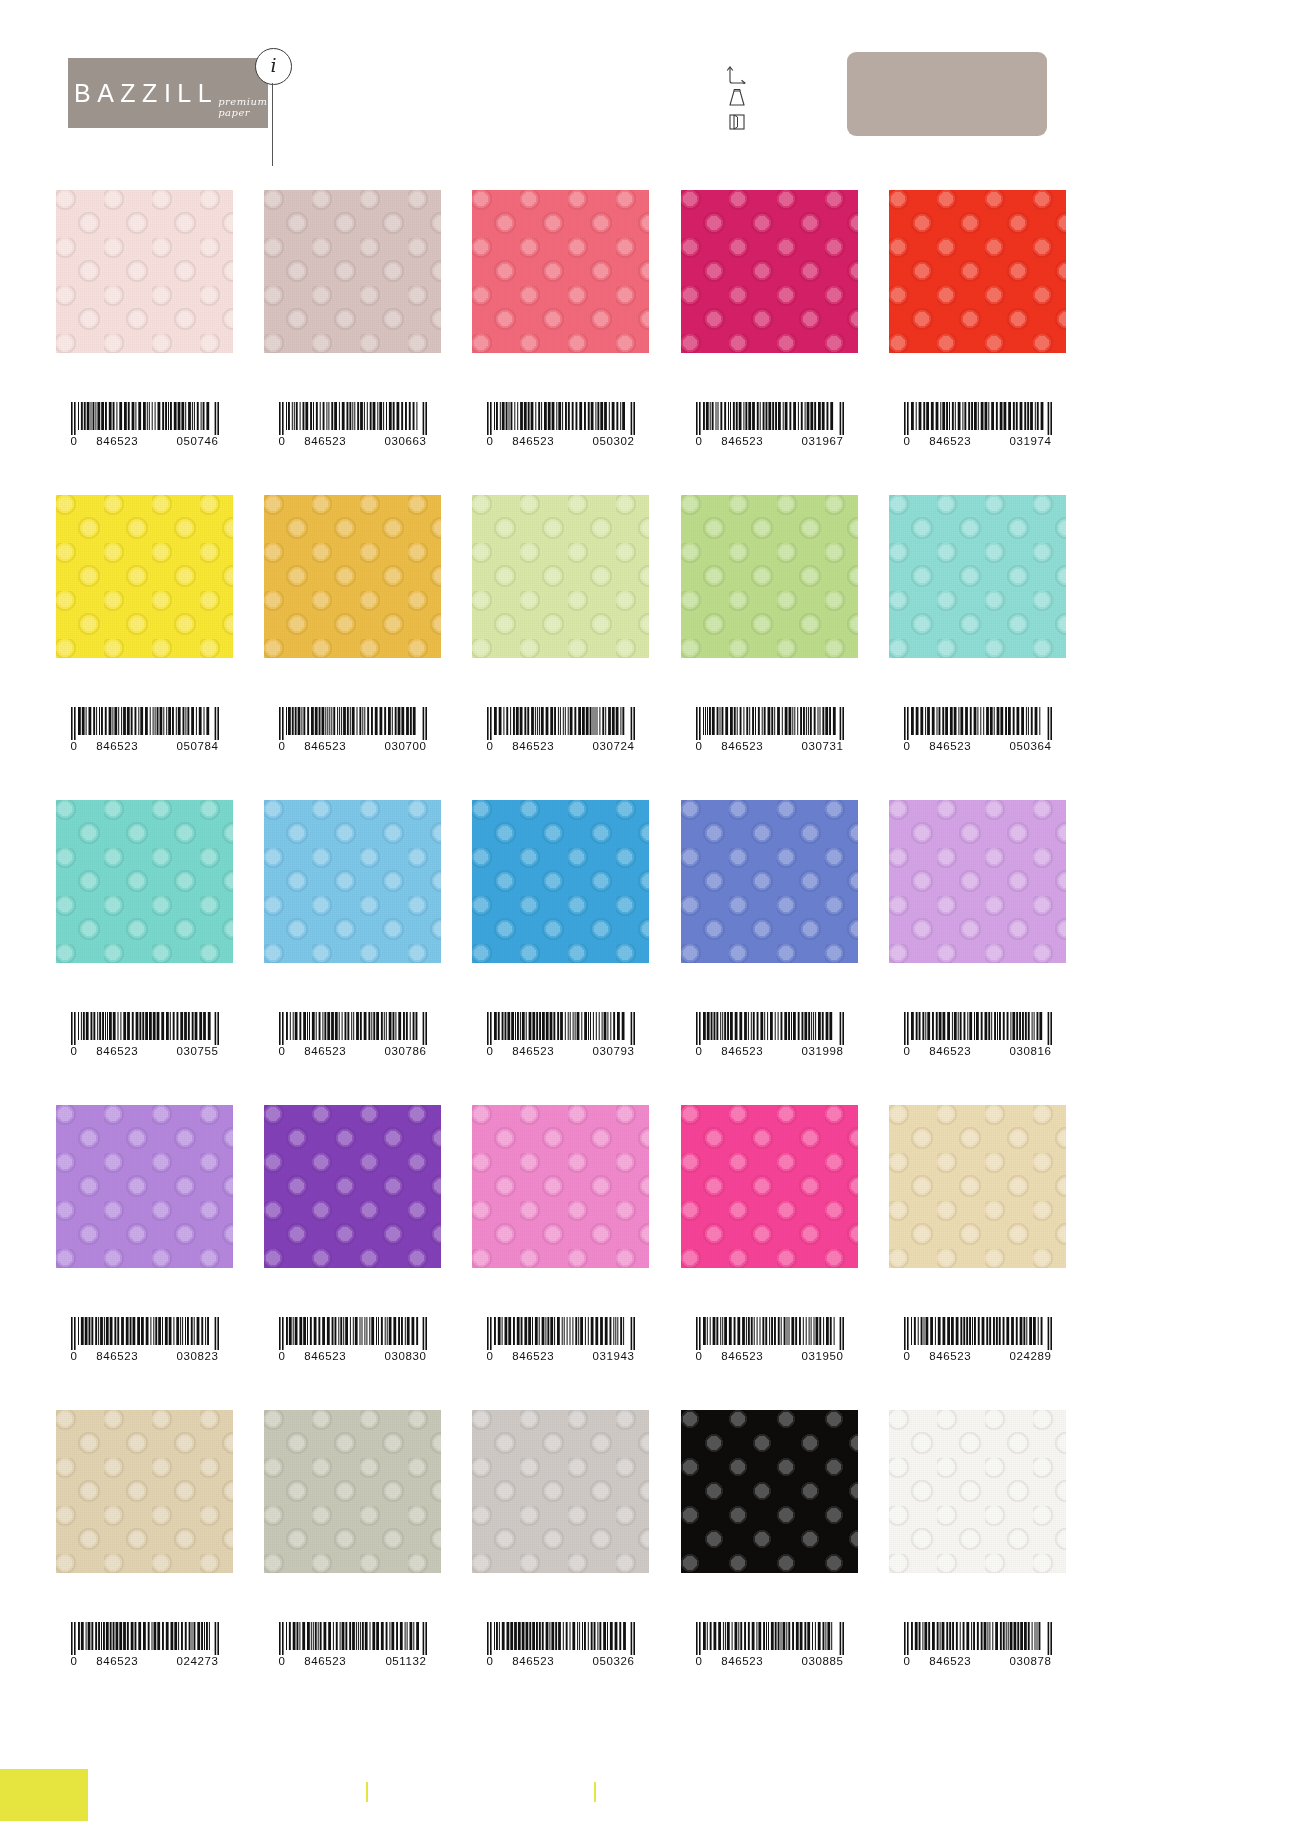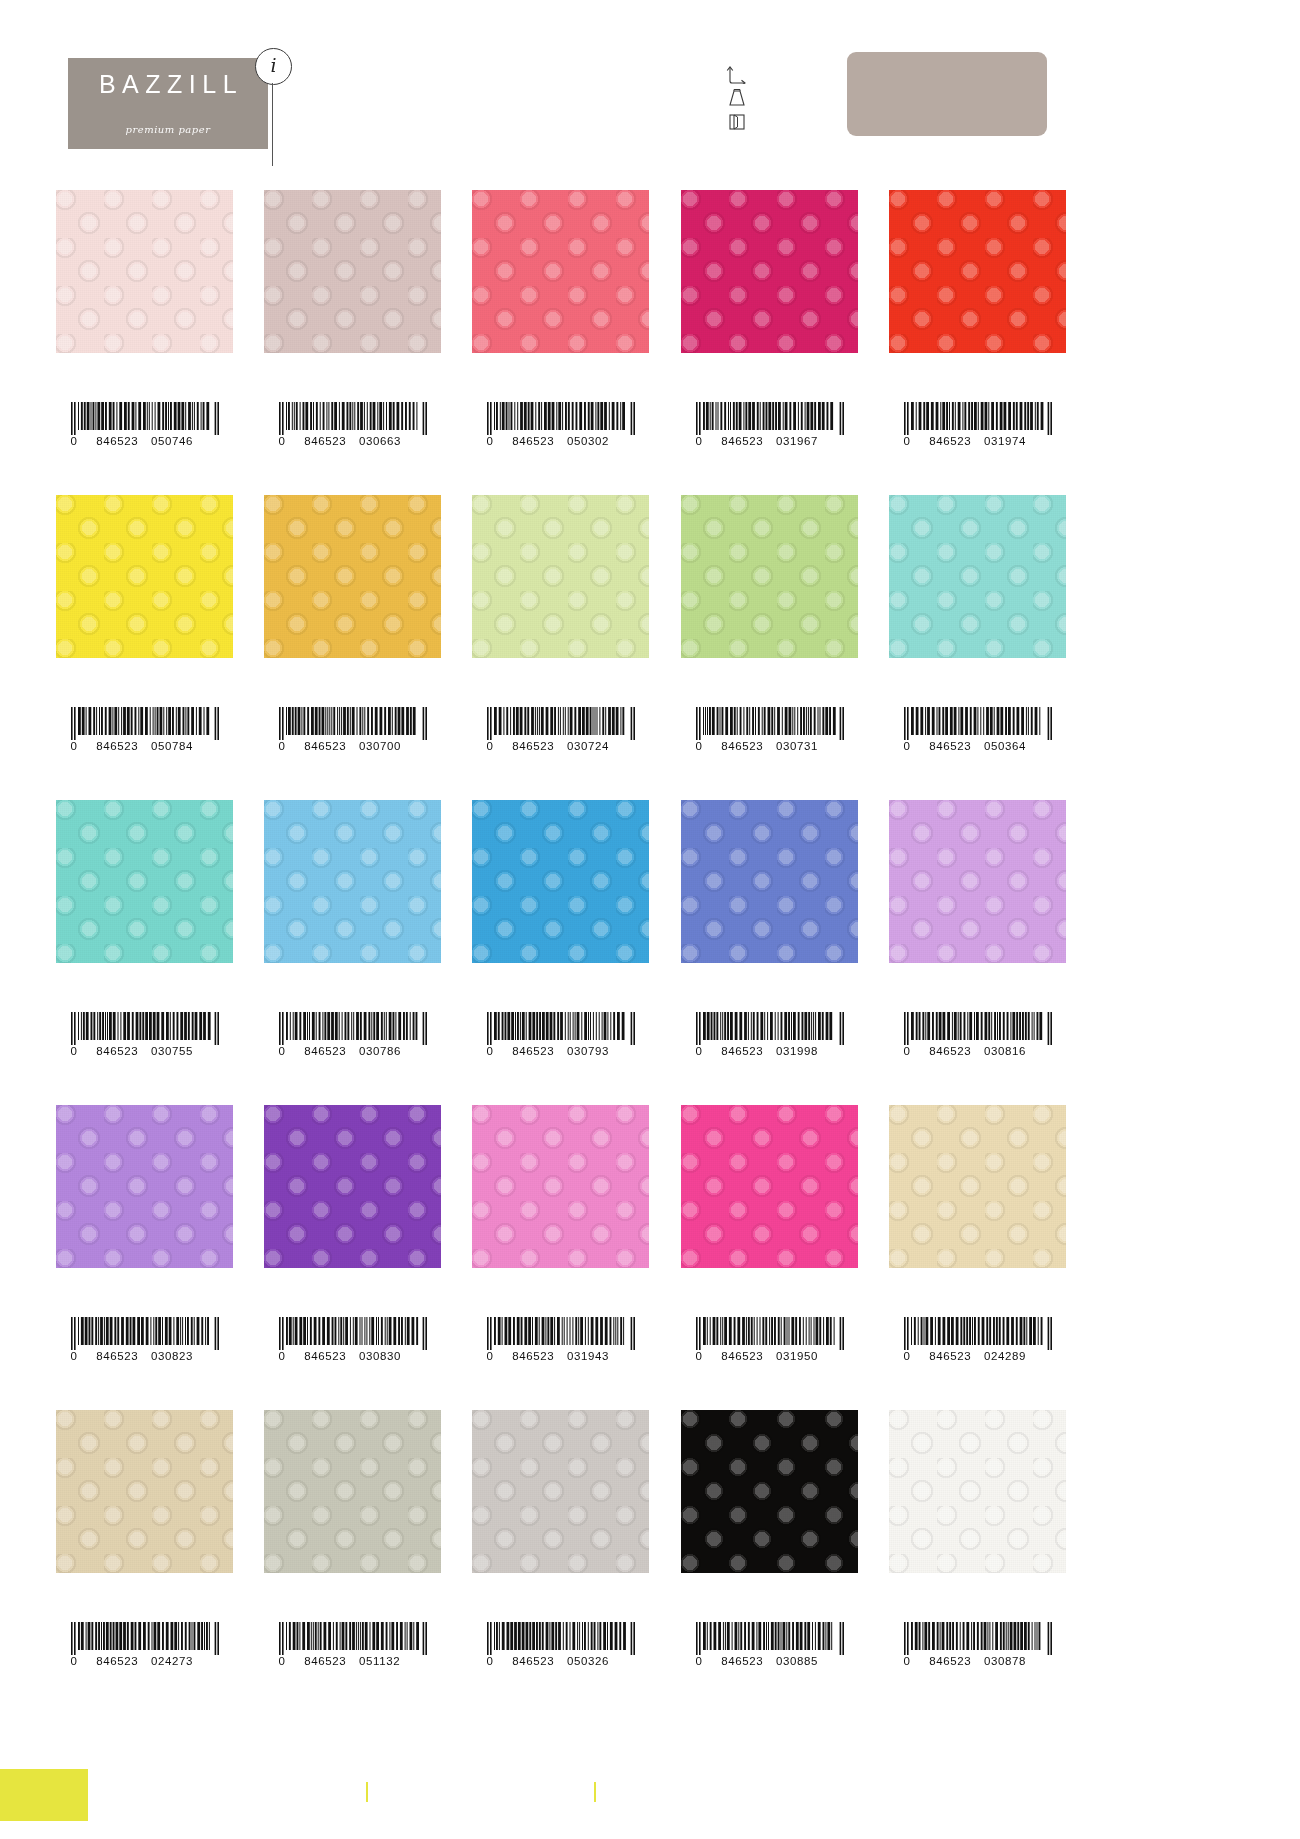--- a/index.html
+++ b/index.html
@@ -14,24 +14,24 @@
     font-family: "Liberation Sans", sans-serif;
     overflow: hidden;
   }
 
   
   #header { position: absolute; left: 0; top: 0; width: 1300px; height: 190px; }
 
   .logo-box {
     position: absolute;
     left: 68px; top: 58px;
-    width: 200px; height: 91px;
+    width: 200px; height: 70px;
     background: #9b938c;
     display: flex;
-    flex-direction: column;
+    flex-direction: row;
     align-items: center;
     justify-content: center;
   }
   .logo-word {
     color: #ffffff;
     font-size: 25px;
     letter-spacing: 6.5px;
     font-weight: 400;
     line-height: 1;
     padding-left: 6px;
@@ -145,21 +145,21 @@
     align-items: flex-end;
     font-family: "Liberation Sans", sans-serif;
     font-size: 11.5px;
     letter-spacing: 0.6px;
     color: #111;
     margin-top: 1px;
     line-height: 1;
   }
   .bc-lead { width: 13px; text-align: left; }
   .bc-mid  { flex: 1; text-align: center; }
-  .bc-right{ flex: 1; text-align: left; }
+  .bc-right{ flex: 1; text-align: right; }
 
   
   #footer { position: absolute; left: 0; top: 1769px; width: 1300px; height: 70px; }
   .crop-block {
     position: absolute;
     left: 0; top: 0;
     width: 88px; height: 52px;
     background: #e6e53f;
   }
   .crop-tick {

